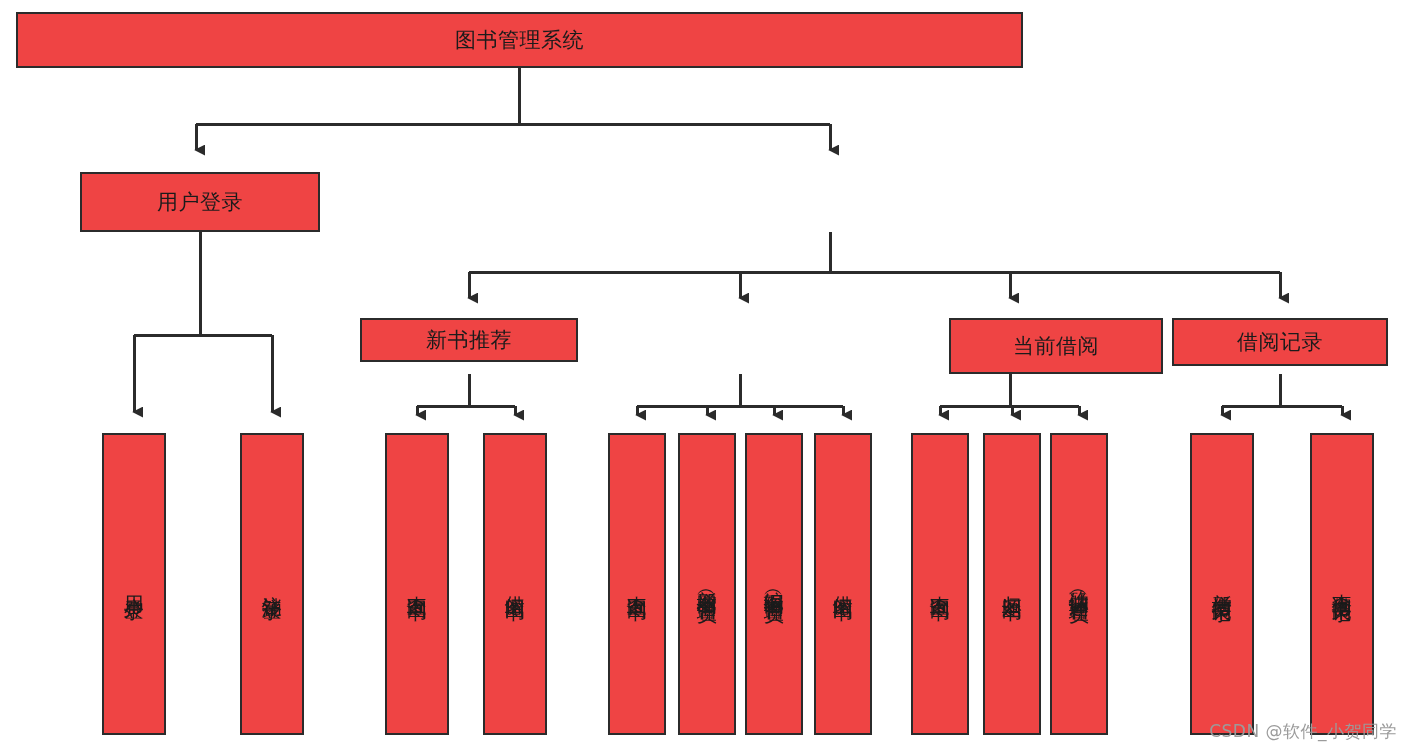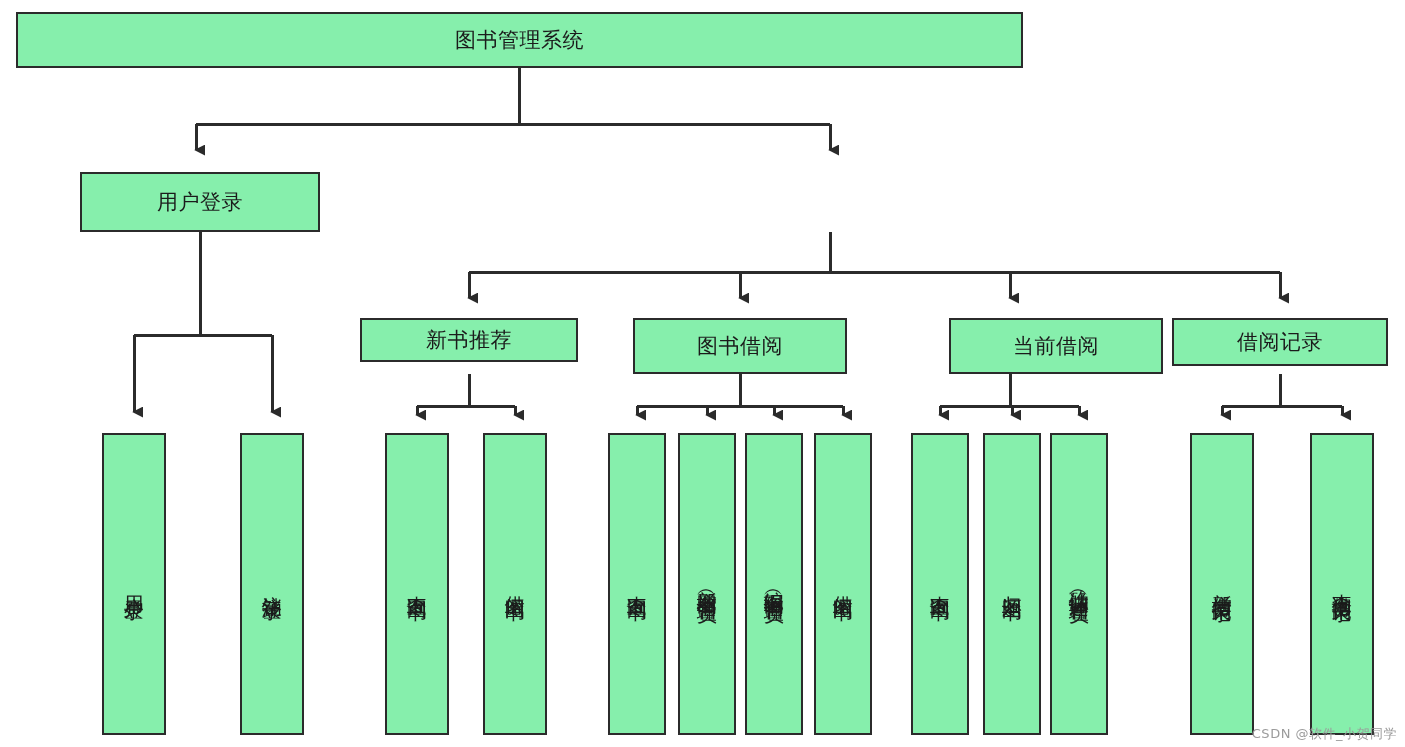--- a/index.html
+++ b/index.html
@@ -23,21 +23,21 @@
     position: absolute;
     left: 0;
     top: 0;
     width: 1405px;
     height: 747px;
     pointer-events: none;
   }
   .node {
     position: absolute;
     box-sizing: border-box;
-    background: #86efac;
+    background: #ef4444;
     border: 2px solid #2b2b2b;
     display: flex;
     align-items: center;
     justify-content: center;
     z-index: 2;
   }
   .node-label {
     font-size: 21px;
     line-height: 1.15;
     letter-spacing: 0.5px;
@@ -55,21 +55,21 @@
     font-size: 20px;
     line-height: 1.22;
     letter-spacing: 2px;
     white-space: nowrap;
     max-height: 100%;
   }
   .watermark {
     position: absolute;
     right: 8px;
     bottom: 4px;
-    font-size: 13px;
+    font-size: 17px;
     color: #9b9b9b;
     letter-spacing: 0.5px;
     z-index: 3;
     white-space: nowrap;
     font-family: "DejaVu Sans", "Liberation Sans", sans-serif;
   }
 </style>
 </head>
 <body>
 
@@ -129,23 +129,20 @@
     <span class="node-label">图书管理系统</span>
   </div>
 
   <div class="node" style="left:80px; top:172px; width:240px; height:60px;">
     <span class="node-label">用户登录</span>
   </div>
 
   <div class="node" style="left:360px; top:318px; width:218px; height:44px;">
     <span class="node-label">新书推荐</span>
   </div>
-  <div class="node" style="left:633px; top:318px; width:214px; height:56px;">
-    <span class="node-label">图书借阅</span>
-  </div>
   <div class="node" style="left:903px; top:318px; width:214px; height:56px;margin-left:46px;">
     <span class="node-label">当前借阅</span>
   </div>
   <div class="node" style="left:1172px; top:318px; width:216px; height:48px;">
     <span class="node-label">借阅记录</span>
   </div>
 
   <div class="node leaf" style="left:102px; top:433px; width:64px; height:302px;">
     <span class="node-label">用户登录</span>
   </div>

